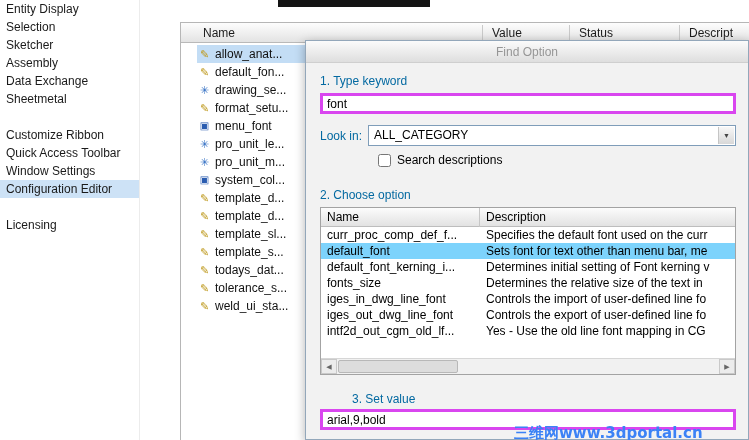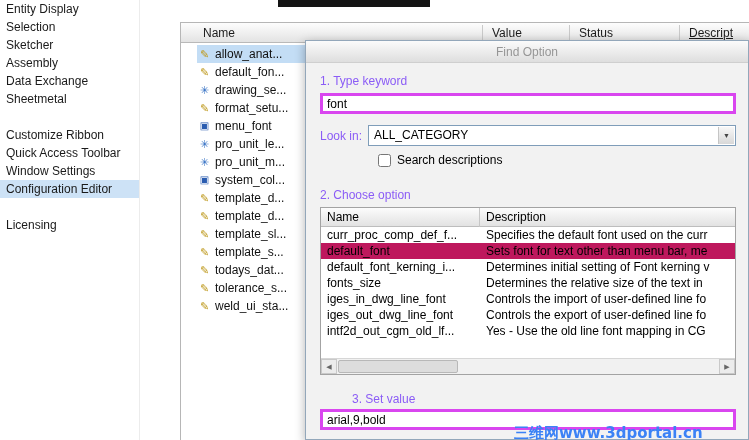--- a/index.html
+++ b/index.html
@@ -19,39 +19,39 @@
   .side-item.gap { margin-top:18px; }
   .side-item.sel { background:#cde2f6; }
 
   
   .main-panel { position:absolute; left:180px; top:22px; width:569px; height:418px; background:#fff; border-left:1px solid #b6b6b6; border-top:1px solid #b6b6b6; z-index:4; }
   .main-header { position:absolute; left:0; top:0; right:0; height:20px; background:linear-gradient(#fdfdfd,#e3e3e3); border-bottom:1px solid #b9b9b9; }
   .mh { position:absolute; top:0; line-height:20px; color:#1c1c1c; white-space:nowrap; }
   .mh-name   { left:22px; }
   .mh-value  { left:311px; }
   .mh-status { left:398px; }
-  .mh-desc   { left:508px;text-decoration:underline; }
+  .mh-desc   { left:508px; }
   .colline { position:absolute; top:2px; height:16px; width:1px; background:#c9c9c9; }
   .cl1 { left:301px; } .cl2 { left:388px; } .cl3 { left:498px; }
 
   .tree { position:absolute; left:0; top:22px; right:0; }
   .trow { height:18px; line-height:18px; margin-left:16px; display:flex; align-items:center; white-space:nowrap; }
   .trow.sel { background:#c3ddf5; width:300px; }
   .ticon { width:15px; flex:none; text-align:center; font-size:11px; }
   .icon-pencil   { color:#bf9a1f; }
   .icon-asterisk { color:#3470c4; }
   .icon-square   { color:#2a5cb0; font-size:10px; }
   .tlabel { padding-left:3px; color:#111; }
 
   
   .dialog { position:absolute; left:305px; top:40px; width:444px; height:400px; background:#f2f2f2;
             border:1px solid #93a7ba; box-shadow:0 3px 10px rgba(0,0,0,.3); z-index:50; }
   .dtitle { height:22px; line-height:22px; text-align:center; color:#969696;
             background:linear-gradient(#fbfbfb,#dedede); border-bottom:1px solid #cfcfcf; }
-  .dlabel { position:absolute; left:14px; color:#8b5cf6; white-space:nowrap; }
+  .dlabel { position:absolute; left:14px; color:#0369a1; white-space:nowrap; }
   .l-step1 { top:33px; } .l-lookin { top:88px; } .l-step2 { top:147px; } .l-step3 { top:351px;margin-left:32px; }
 
   .dinput { position:absolute; left:14px; width:416px; height:21px; border:3px solid #d946ef; background:#fff;
             font-family:"Liberation Sans",sans-serif; font-size:12px; padding:0 4px; color:#000; }
   .i-keyword { top:52px; } .i-value { top:368px; }
 
   .combo { position:absolute; left:62px; top:84px; width:368px; height:21px; border:1px solid #7f9db9; background:#fff; }
   .combo-text { position:absolute; left:5px; top:0; line-height:19px; white-space:nowrap; }
   .combo-arrow { position:absolute; right:1px; top:1px; width:16px; height:17px; text-align:center; line-height:17px;
                  font-size:7px; color:#444; background:linear-gradient(#f7f7f7,#d8d8d8); border-left:1px solid #c5c5c5; }
@@ -59,21 +59,21 @@
   .checkrow { position:absolute; left:72px; top:111px; height:16px; display:flex; align-items:center; gap:6px; }
   .chk { width:13px; height:13px; margin:0; }
 
   .results { position:absolute; left:14px; top:166px; width:416px; height:168px; border:1px solid #a3a3a3; background:#fff; overflow:hidden; }
   .rhead { position:absolute; left:0; top:0; right:0; height:19px; background:linear-gradient(#fcfcfc,#e2e2e2); border-bottom:1px solid #bdbdbd; }
   .rh { position:absolute; top:0; line-height:19px; padding-left:6px; white-space:nowrap; overflow:hidden; }
   .rh-name { left:0; width:158px; }
   .rh-desc { left:158px; right:0; border-left:1px solid #c6c6c6; }
   .rbody { position:absolute; left:0; top:19px; right:0; }
   .rrow { height:16px; line-height:16px; display:flex; white-space:nowrap; }
-  .rrow.sel { background:#be185d; }
+  .rrow.sel { background:#7dd3fc; }
   .rc-name { width:158px; flex:none; padding-left:6px; overflow:hidden; }
   .rc-desc { flex:1; padding-left:7px; overflow:hidden; }
 
   .hscroll { position:absolute; left:0; right:0; bottom:0; height:16px; background:#f1f1f1; border-top:1px solid #d6d6d6; }
   .sb-btn { position:absolute; top:0; width:16px; height:15px; text-align:center; line-height:14px; font-size:7px;
             color:#666; background:#ececec; border:1px solid #c9c9c9; }
   .sb-left { left:0; } .sb-right { right:0; }
   .sb-thumb { position:absolute; left:17px; top:1px; width:120px; height:13px; background:#dddddd; border:1px solid #b8b8b8; border-radius:2px; }
 
   .watermark { position:absolute; left:514px; top:424px; z-index:60; font-size:15px; font-weight:bold;

